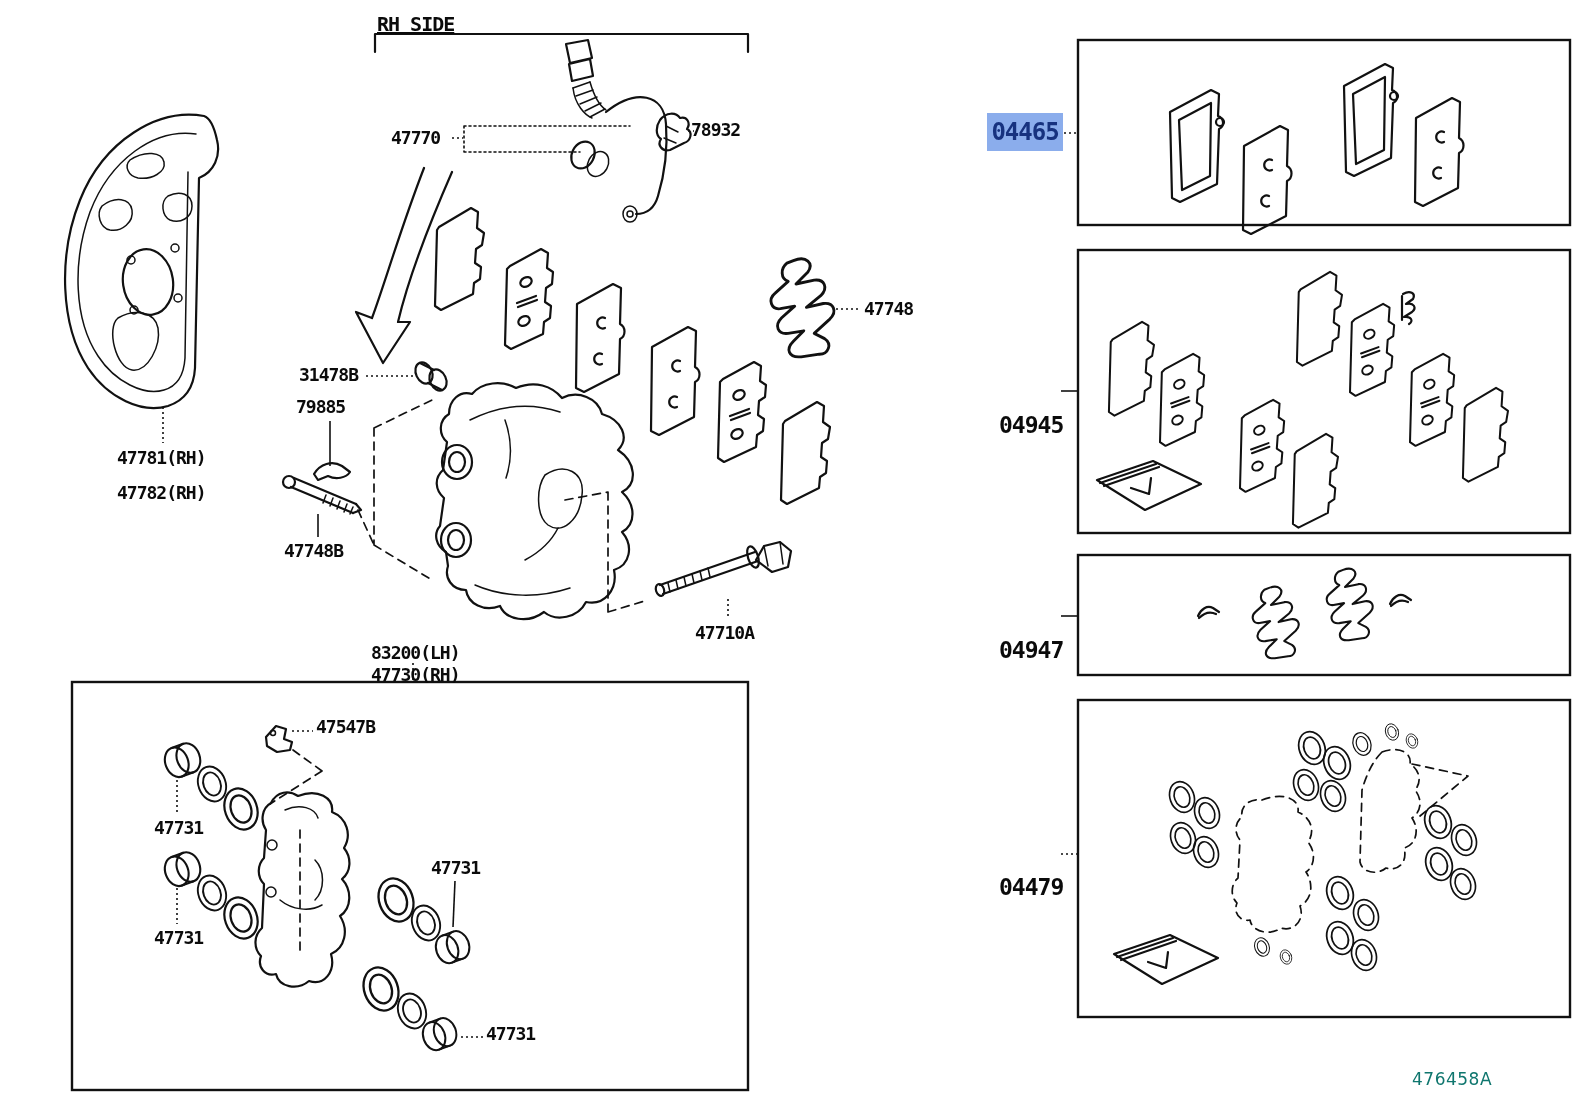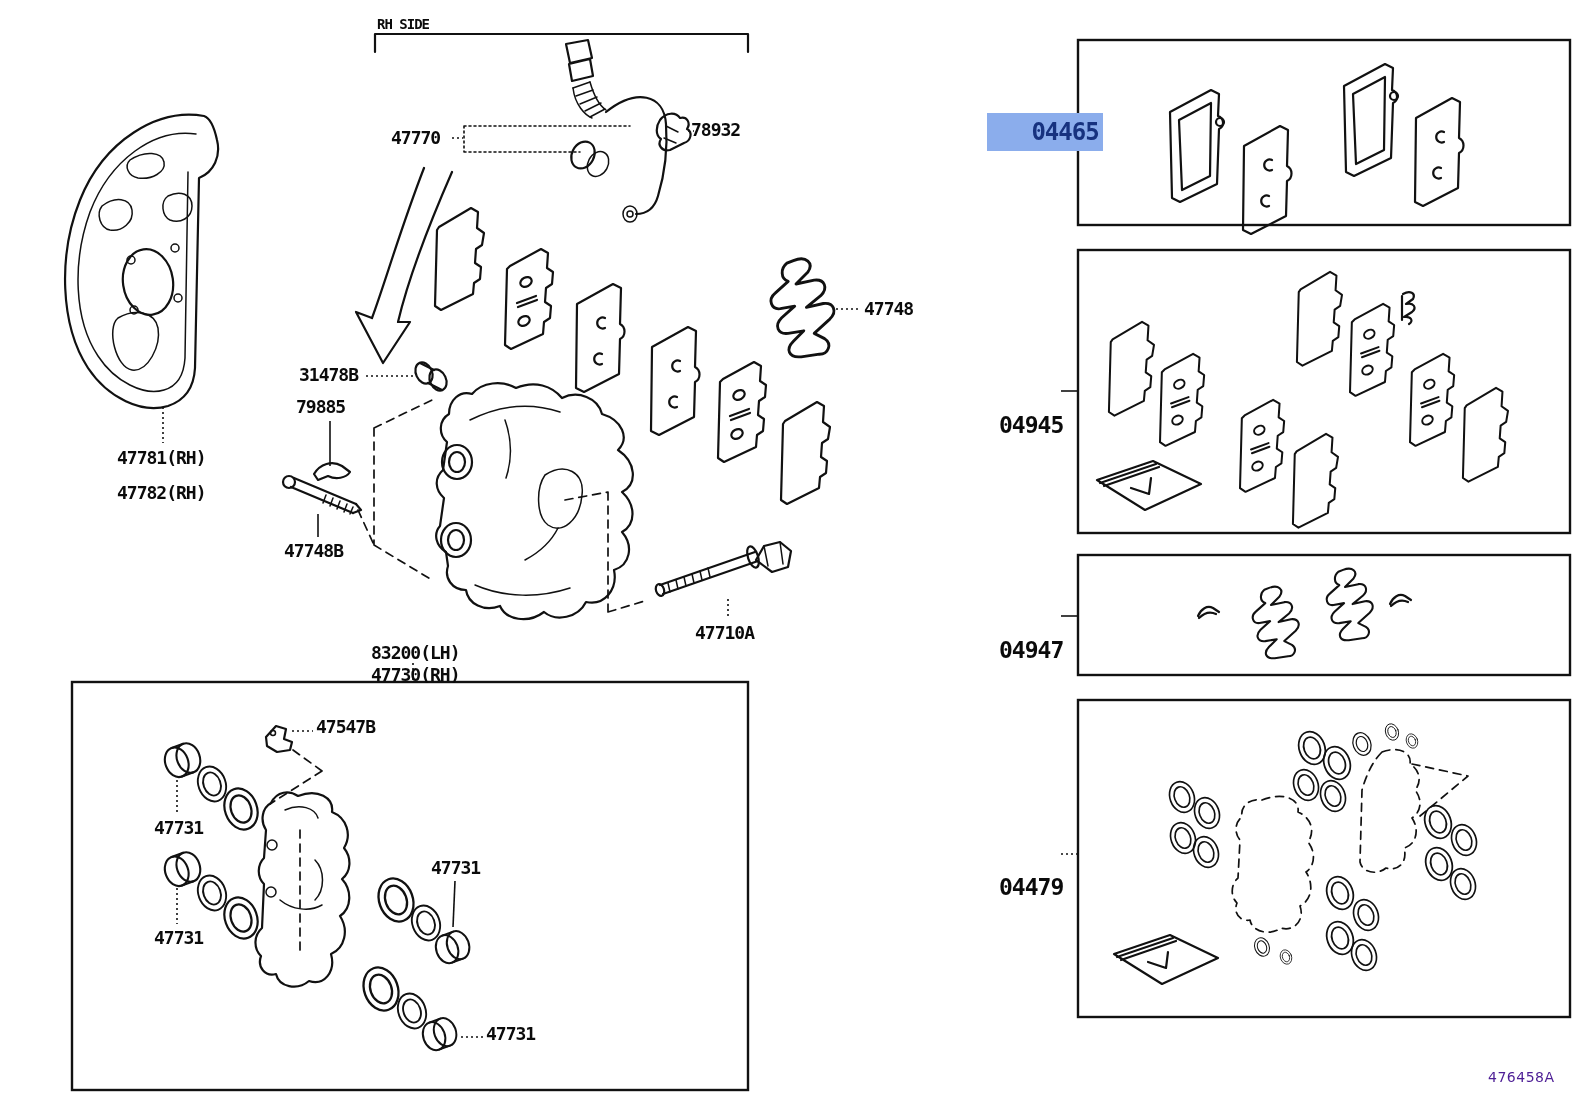--- a/index.html
+++ b/index.html
@@ -7,27 +7,27 @@
          font-family:"DejaVu Sans Mono",monospace;}
   .stage svg{position:absolute;left:0;top:0;}
   svg .art{fill:none;stroke:#111;stroke-width:2.2;stroke-linecap:round;stroke-linejoin:round;}
   svg .fine{fill:none;stroke:#111;stroke-width:1.5;stroke-linecap:round;stroke-linejoin:round;}
   svg .box{fill:none;stroke:#111;stroke-width:2.4;}
   svg .dash{fill:none;stroke:#111;stroke-width:1.7;stroke-dasharray:8 6;stroke-linecap:round;}
   svg .dot{fill:none;stroke:#111;stroke-width:1.6;stroke-dasharray:2 3;}
   svg .ld{fill:none;stroke:#111;stroke-width:1.6;}
   .lbl{position:absolute;font-weight:700;font-size:18px;line-height:22px;letter-spacing:-1px;
        color:#0b0b0b;white-space:nowrap;}
-  .lbl-title{font-size:14px;}
+  .lbl-title{font-size:20px;text-decoration:underline;}
   .lbl-kit{font-size:23px;margin-top:34px;}
   .hl{position:absolute;left:987px;top:113px;width:76px;height:38px;display:flex;
       align-items:center;justify-content:center;background:#8badec;color:#17327f;
-      font-weight:700;font-size:24px;letter-spacing:-1px;padding-left:40px;}
-  .footer{position:absolute;left:1488px;top:1069px;font-family:"DejaVu Sans",sans-serif;
-      font-size:14px;color:#4c1d95;letter-spacing:0.5px;}
+      font-weight:700;font-size:24px;letter-spacing:-1px;}
+  .footer{position:absolute;left:1412px;top:1069px;font-family:"DejaVu Sans",sans-serif;
+      font-size:17px;color:#0f766e;letter-spacing:0.5px;}
 </style>
 </head>
 <body>
 
 <div class="stage">
 
 <svg width="1588" height="1095" viewBox="0 0 1588 1095">
   <defs>
     <g id="ring">
           <ellipse rx="16" ry="21"></ellipse>

